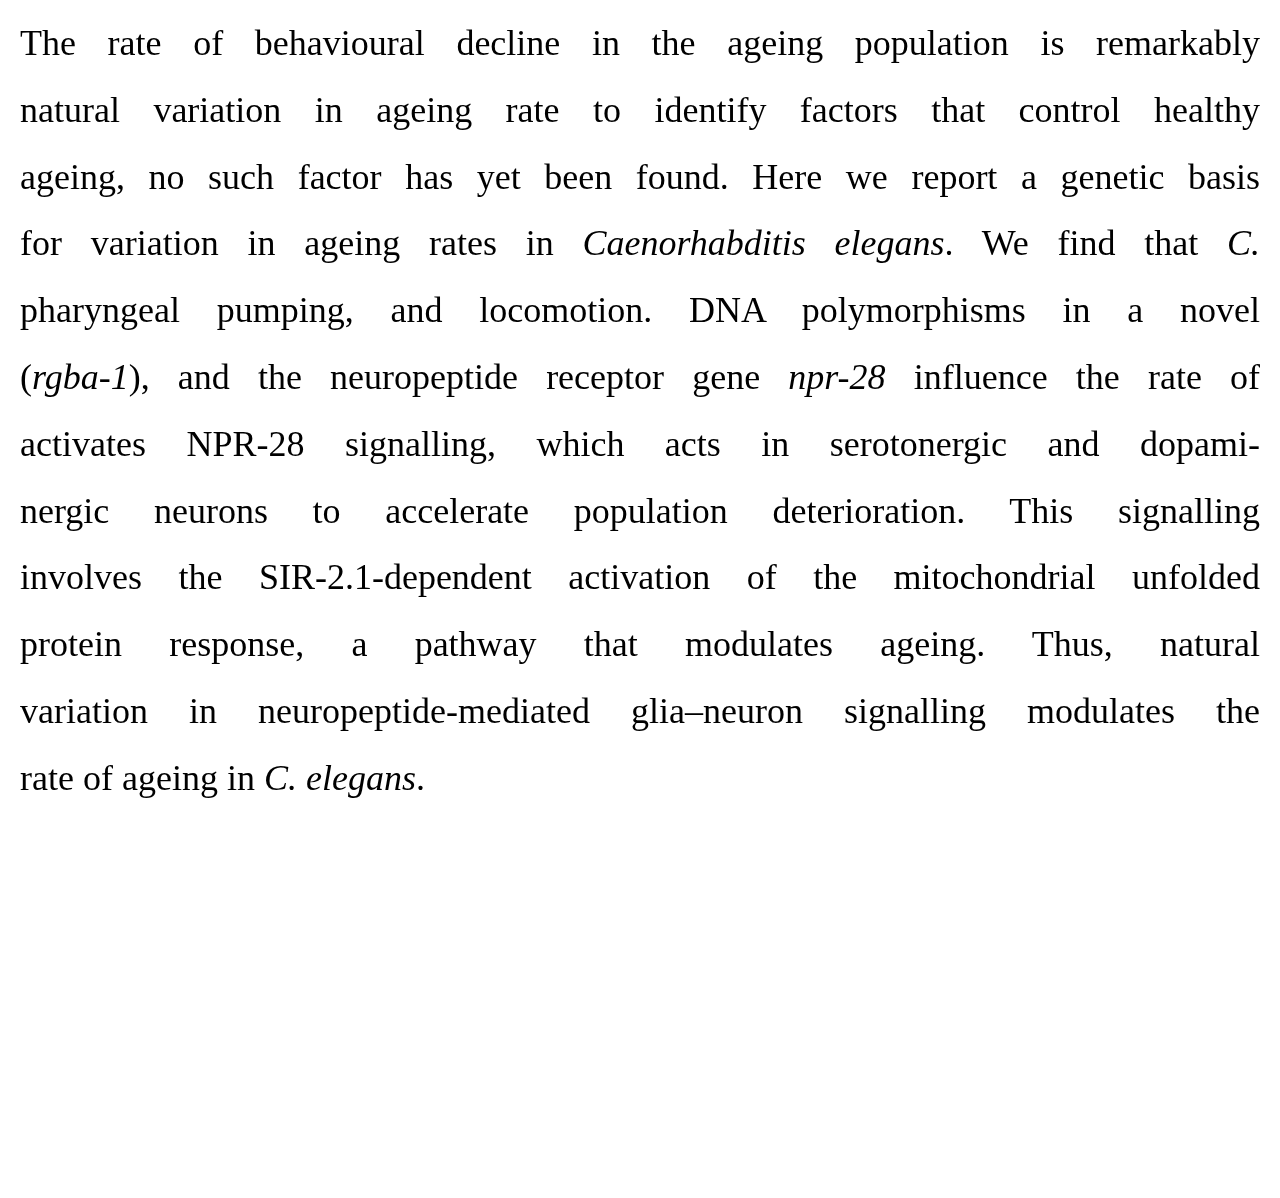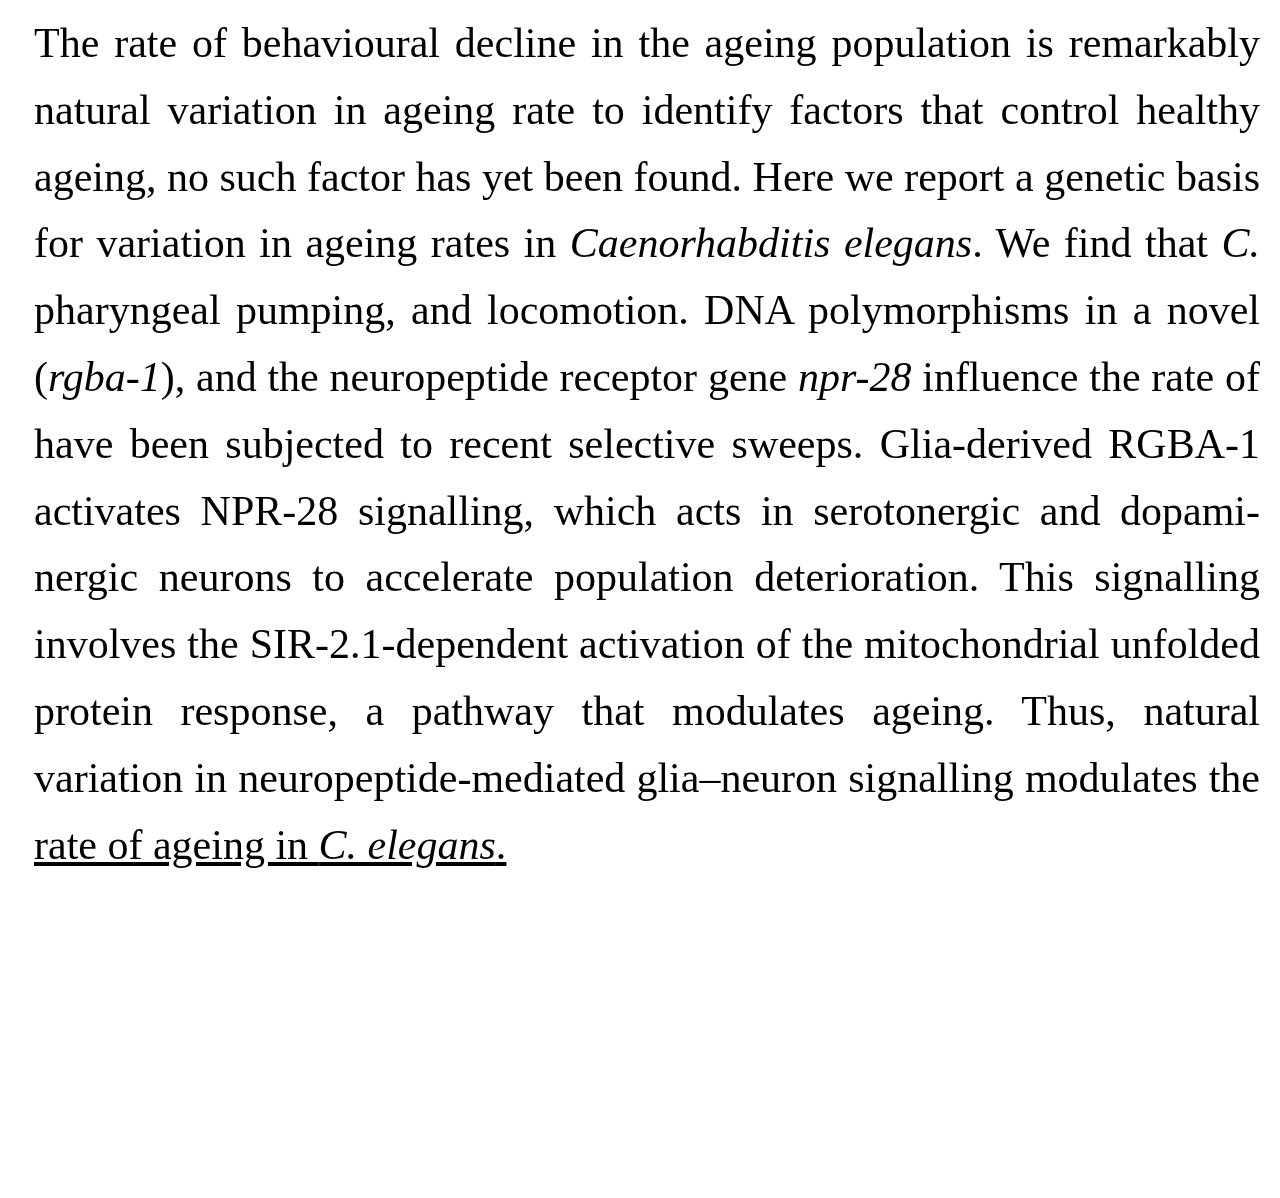--- a/index.html
+++ b/index.html
@@ -8,55 +8,53 @@
     background: #ffffff;
   }
   body {
     width: 1280px;
     height: 1198px;
     overflow: hidden;
   }
   .abstract {
     box-sizing: border-box;
     width: 1280px;
-    padding: 10px 20px 0 34px;
+    padding: 10px 20px 0 20px;
     font-family: "Liberation Serif", "DejaVu Serif", serif;
-    font-size: 42px;
+    font-size: 36px;
     line-height: 66.8px;
     color: #000000;
     -webkit-font-smoothing: antialiased;
   }
   .line {
     width: 100%;
   }
   .line.justify {
     text-align: justify;
     text-align-last: justify;
   }
   .line.left {
     text-align: right;
     text-align-last: left;
-    text-decoration: underline;
   }
   .it {
     font-style: italic;
   }
 </style>
 </head>
 <body>
 
 <main class="abstract">
   <div id="abstract-paragraph" style="color: rgb(0, 0, 0);">
       <div class="line justify"><span>The rate of behavioural decline in the ageing population is remarkably</span></div>
       <div class="line justify"><span>natural variation in ageing rate to identify factors that control healthy</span></div>
       <div class="line justify"><span>ageing, no such factor has yet been found. Here we report a genetic basis</span></div>
       <div class="line justify"><span>for variation in ageing rates in </span><span class="it">Caenorhabditis elegans</span><span>. We find that </span><span class="it">C.</span></div>
       <div class="line justify"><span>pharyngeal pumping, and locomotion. DNA polymorphisms in a novel</span></div>
       <div class="line justify"><span>(</span><span class="it">rgba-1</span><span>), and the neuropeptide receptor gene </span><span class="it">npr-28</span><span> influence the rate of</span></div>
-      <div class="line justify"><span>have been subjected to recent selective sweeps. Glia-derived RGBA-1</span></div>
       <div class="line justify"><span>activates NPR-28 signalling, which acts in serotonergic and dopami-</span></div>
       <div class="line justify"><span>nergic neurons to accelerate population deterioration. This signalling</span></div>
       <div class="line justify"><span>involves the SIR-2.1-dependent activation of the mitochondrial unfolded</span></div>
       <div class="line justify"><span>protein response, a pathway that modulates ageing. Thus, natural</span></div>
       <div class="line justify"><span>variation in neuropeptide-mediated glia–neuron signalling modulates the</span></div>
       <div class="line left"><span>rate of ageing in </span><span class="it">C. elegans</span><span>.</span></div>
     </div>
 </main>
 
 </body></html>

